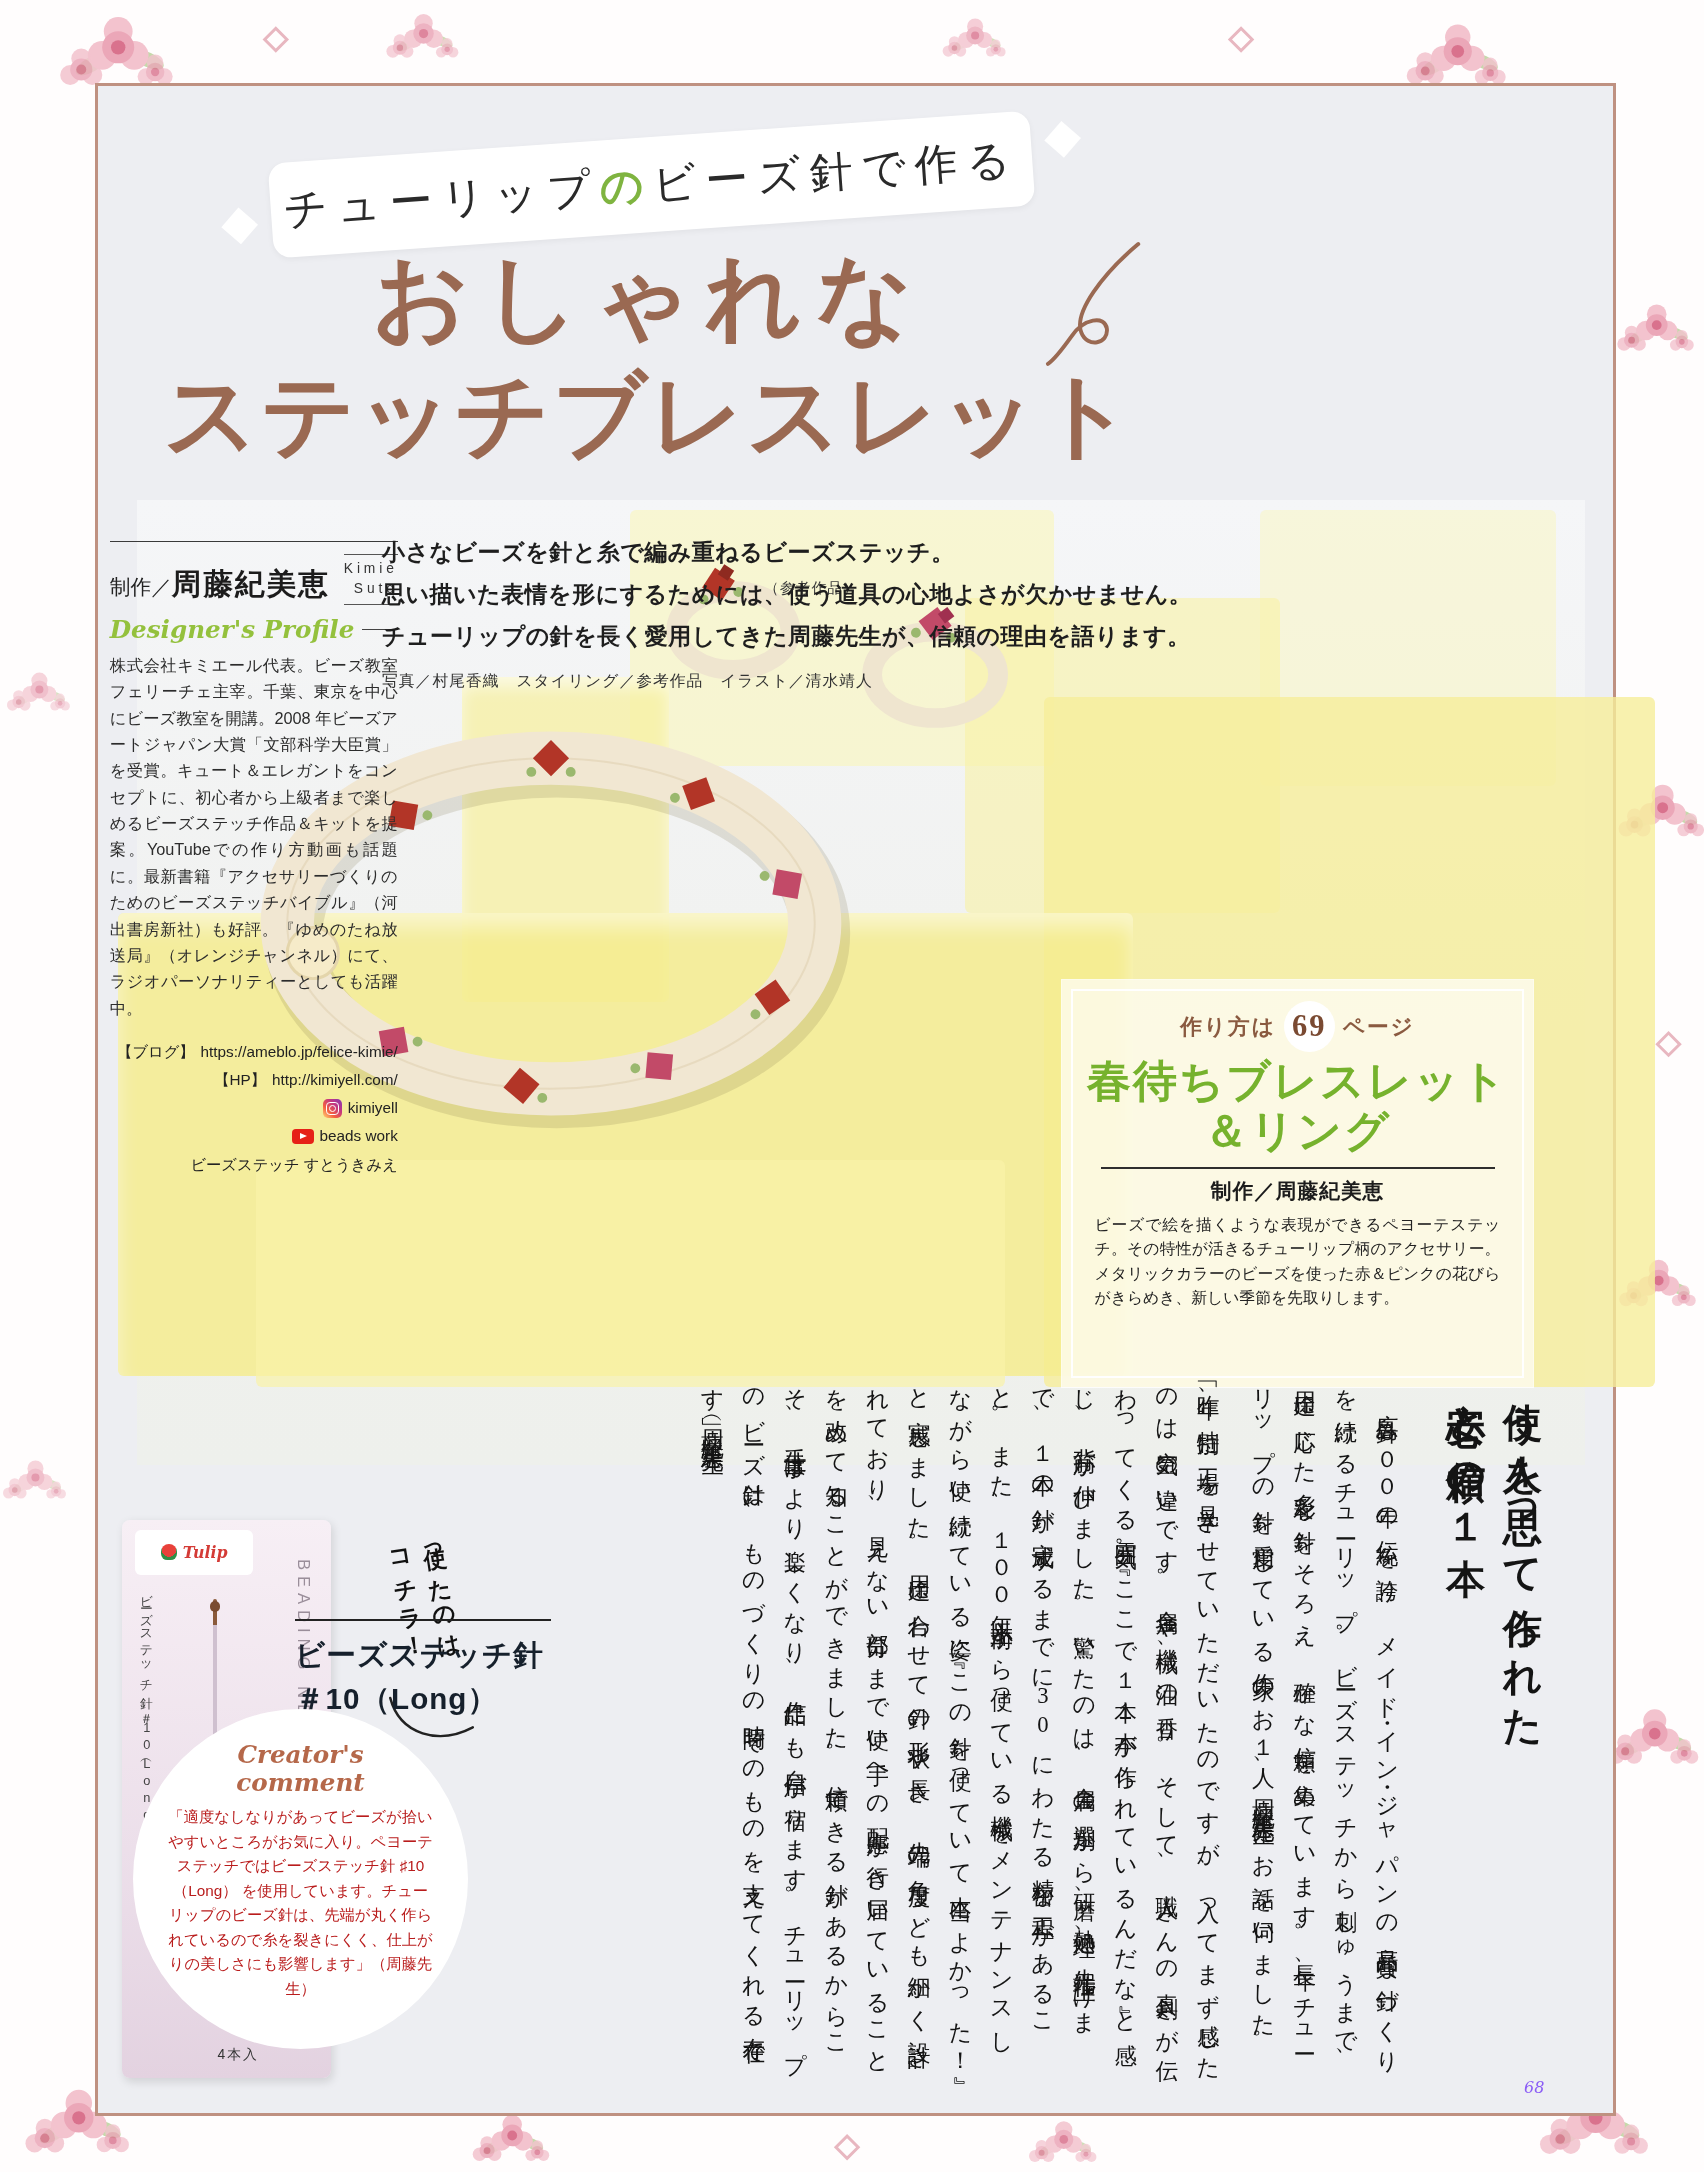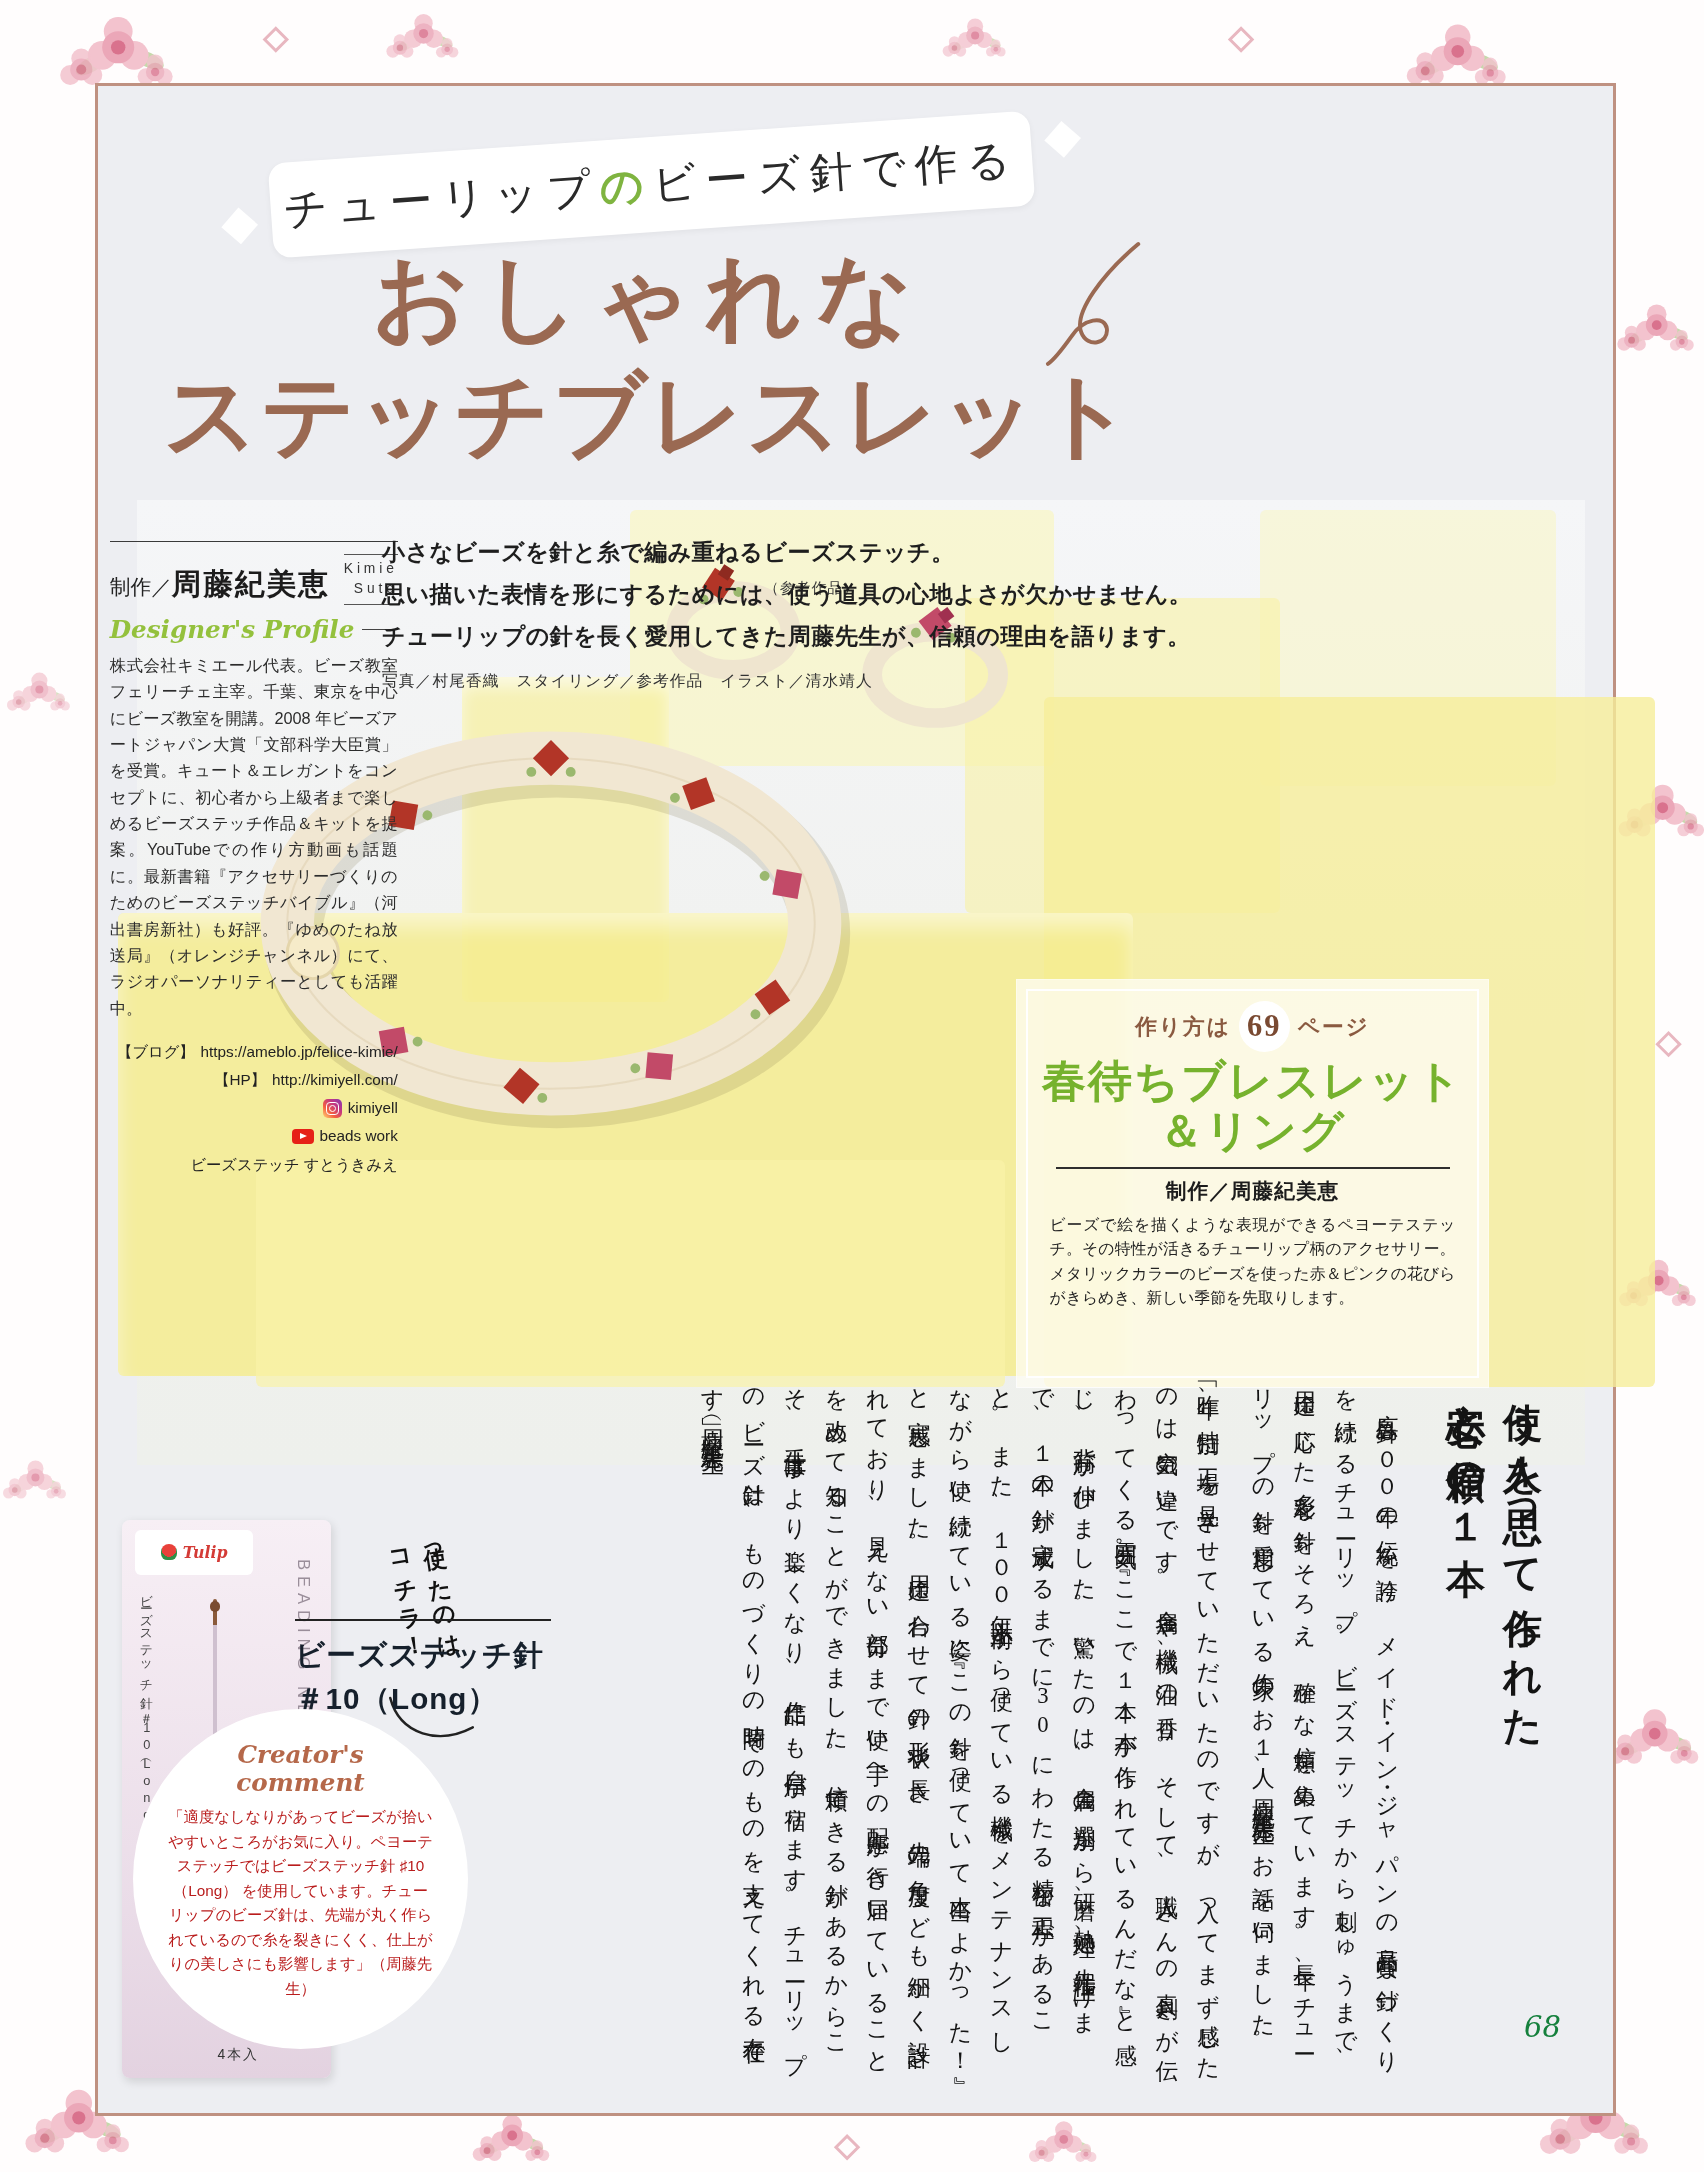--- a/index.html
+++ b/index.html
@@ -53,21 +53,21 @@
   .intro .l{font-size:23px;font-weight:bold;line-height:42px;color:#1e1e1e;letter-spacing:0.5px;white-space:nowrap;}
   .intro .credits{margin-top:13.8px;font-size:15.8px;color:#333;letter-spacing:1px;}
 
   
   .backdrop{position:absolute;left:39px;top:414px;width:1448px;height:965px;
             background:linear-gradient(180deg,#f5f6f8 0%,#f0f1ef 55%,#eef0ec 100%);}
   .yb{position:absolute;border-radius:5.9px;}
   .caption-ref{position:absolute;left:666px;top:493px;font-size:14.8px;color:#3c3c3c;letter-spacing:1px;}
 
   
-  .howto{position:absolute;left:919px;top:894px;width:471px;height:407px;
+  .howto{position:absolute;left:964px;top:894px;width:471px;height:407px;
          background:rgba(254,253,244,0.78);box-shadow:0 0 0 1px rgba(255,255,255,0.8);}
   .howto .inner{position:absolute;inset:8.9px;border:2px solid #fff;padding:9.9px 7.9px 0 7.9px;text-align:center;}
   .howto-row{display:flex;align-items:center;justify-content:center;gap:7.9px;color:#8a5a40;font-weight:bold;font-size:21.7px;letter-spacing:2px;}
   .howto-circle{width:51px;height:51px;border-radius:50%;background:#fff;display:flex;align-items:center;justify-content:center;
                 font-size:30.5px;color:#7a4a32;font-family:"Liberation Serif",serif;}
   .howto-title{margin-top:3.9px;font-size:44px;font-weight:bold;color:#76b22d;letter-spacing:2px;line-height:1.15;font-family:"Liberation Sans",sans-serif;}
   .howto-rule{width:394px;margin:9.9px auto 7.9px auto;border-top:2px solid #2e2e2e;}
   .howto-maker{font-size:20.7px;font-weight:bold;color:#1c1c1c;letter-spacing:1px;}
   .howto-desc{margin-top:7.9px;padding:0 13.8px;font-size:15.8px;line-height:1.55;text-align:justify;color:#222;}
 
@@ -97,21 +97,21 @@
   .needle-label{position:absolute;left:197px;top:1533px;width:276px;}
   .needle-label .rule{border-top:2px solid #222;width:256px;margin-bottom:11.8px;}
   .needle-label .t{font-size:29.6px;font-weight:bold;color:#16202c;line-height:1.5;letter-spacing:1px;}
 
   
   .comment{position:absolute;left:35px;top:1623px;width:335px;height:340px;background:#fff;border-radius:50%;
            display:flex;flex-direction:column;align-items:center;justify-content:center;text-align:center;}
   .cm-head{font-family:"DejaVu Serif",serif;font-style:italic;font-weight:bold;font-size:24.6px;color:#b5684a;line-height:1.1;}
   .cm-text{margin-top:9.9px;padding:0 33px;font-size:15.3px;line-height:1.6;color:#b91c1c;}
 
-  .pagenum{position:absolute;left:1426px;top:1924px;font-family:"DejaVu Serif",serif;font-style:italic;font-size:29px;color:#15803d;}
+  .pagenum{position:absolute;left:1426px;top:1992px;font-family:"DejaVu Serif",serif;font-style:italic;font-size:16px;color:#8b5cf6;}
 </style>
 </head>
 <body>
 
 <div class="page">
 
   <svg class="floral" width="1704" height="2172" viewBox="0 0 1730 2205">
     <defs>
       <g id="flw">
         <circle cx="0" cy="-10" r="9" fill="#f3c3ce"></circle>

